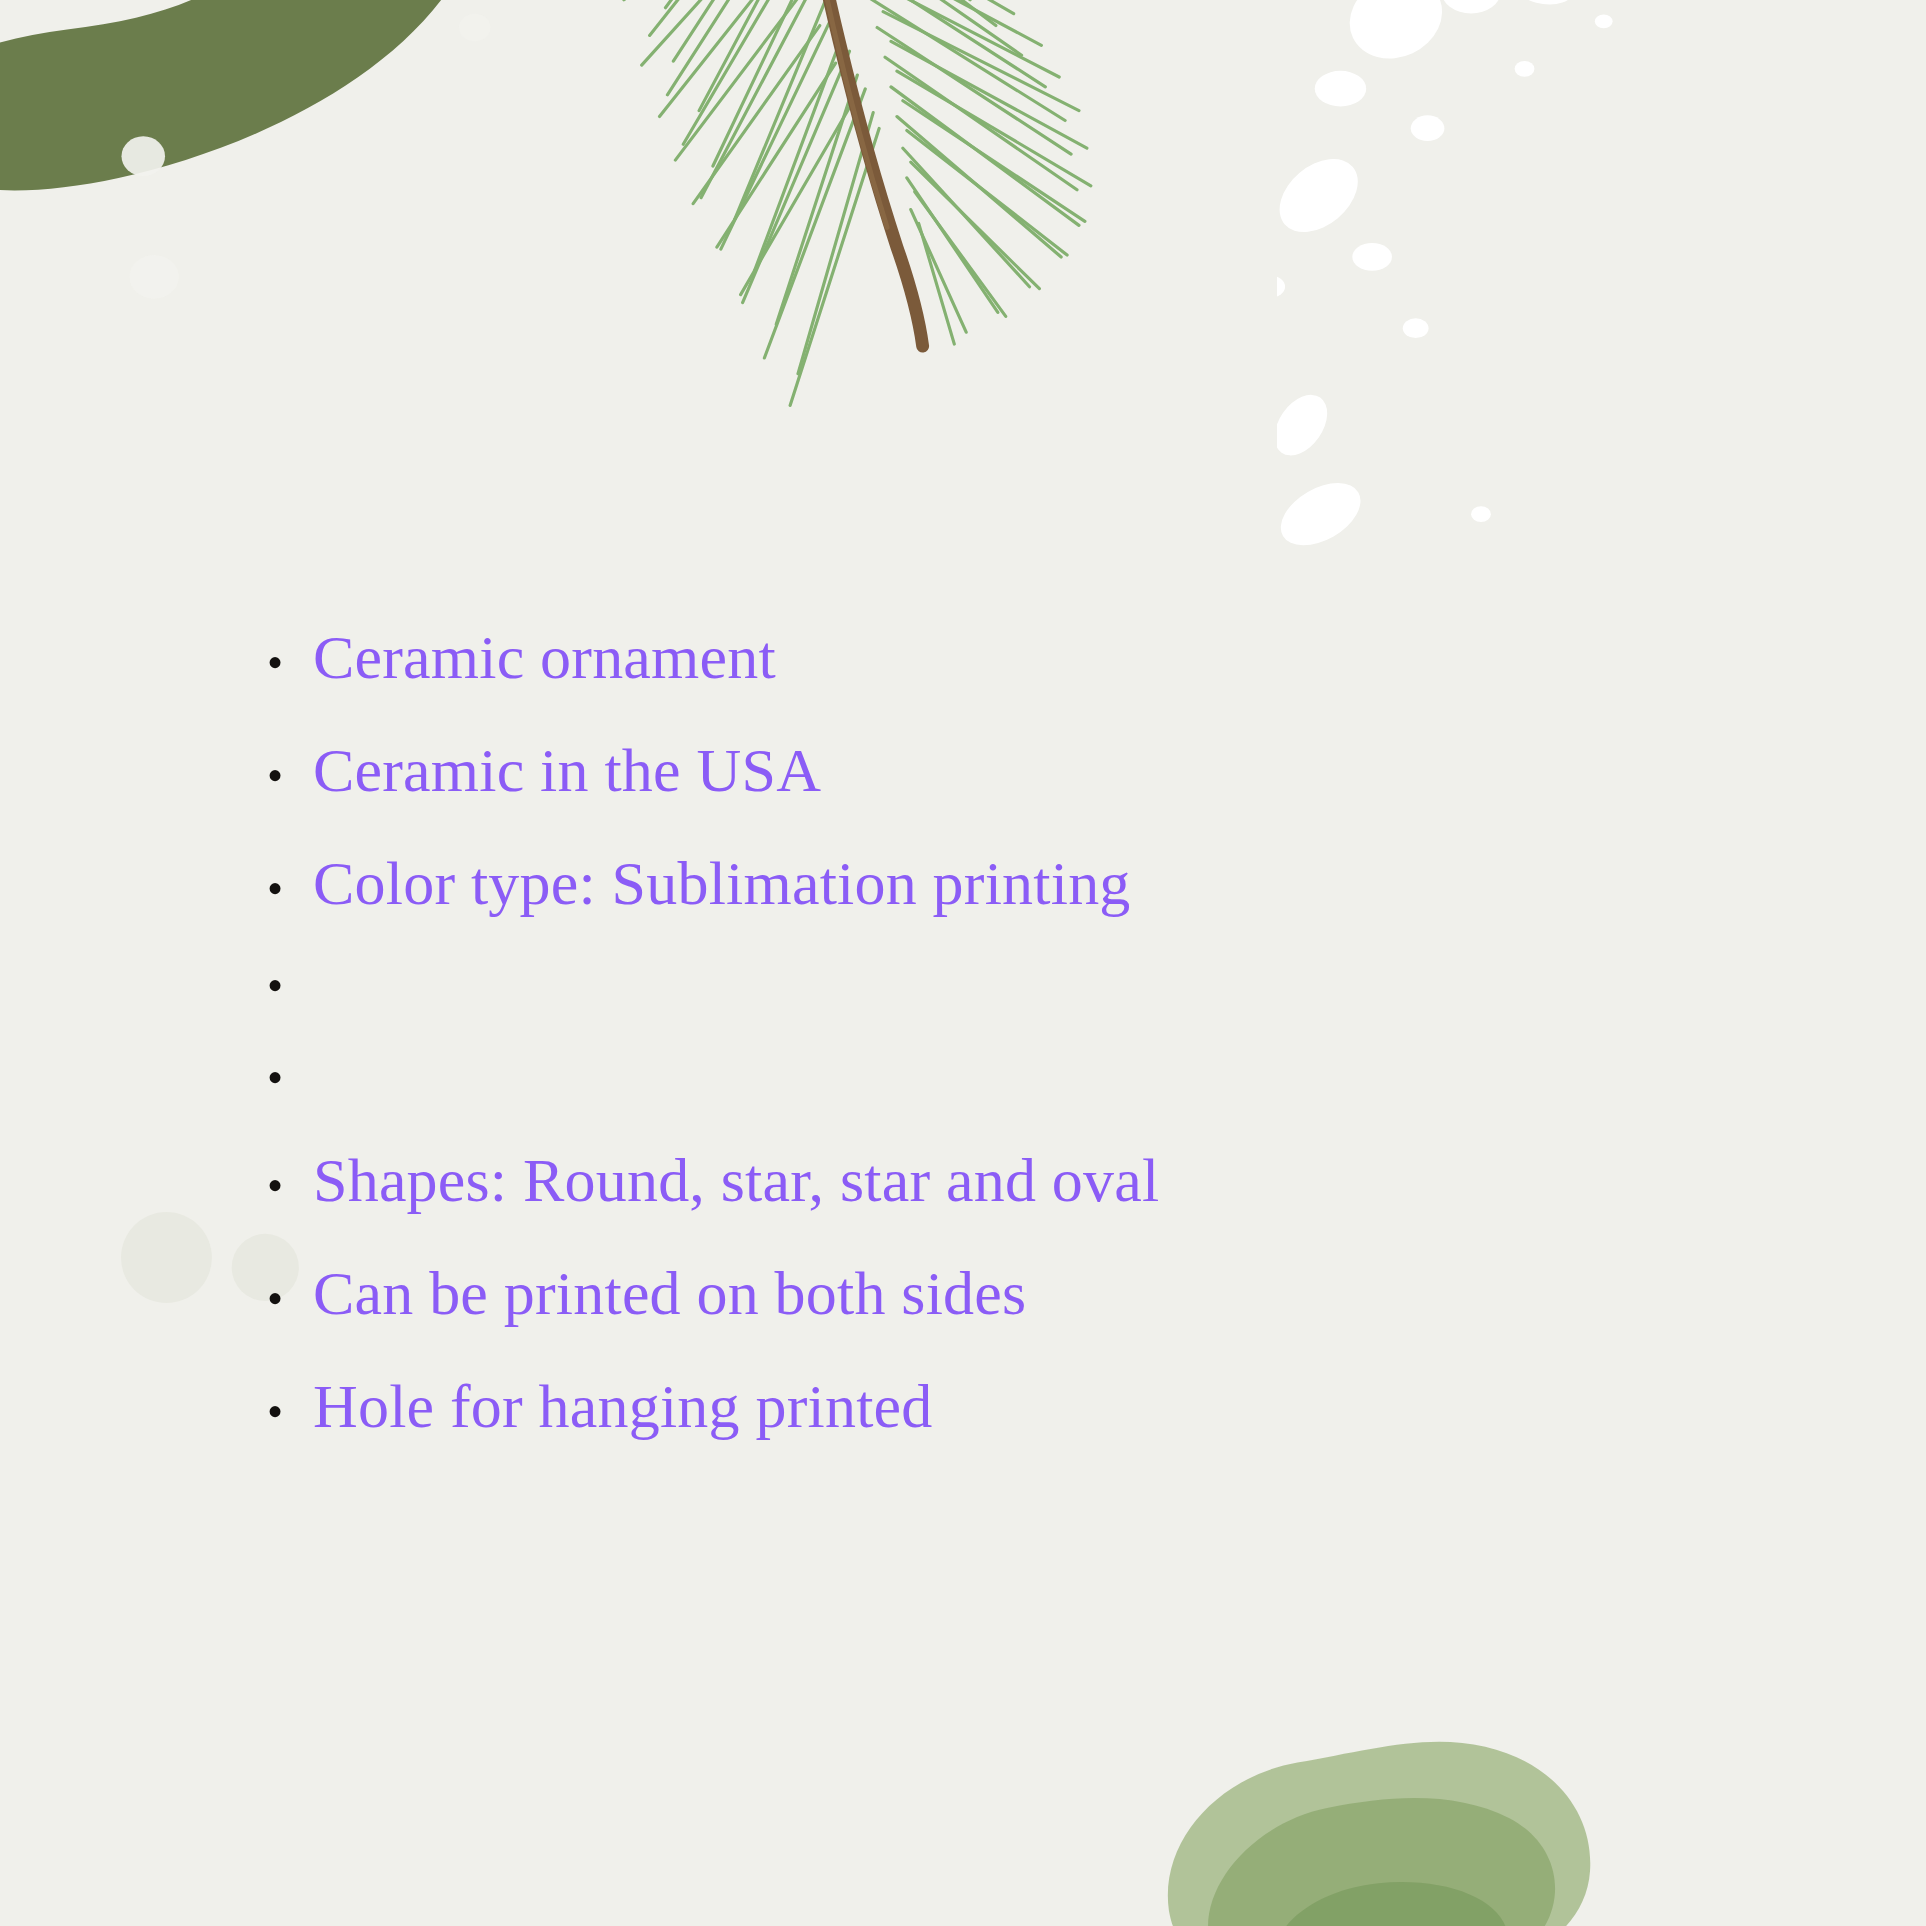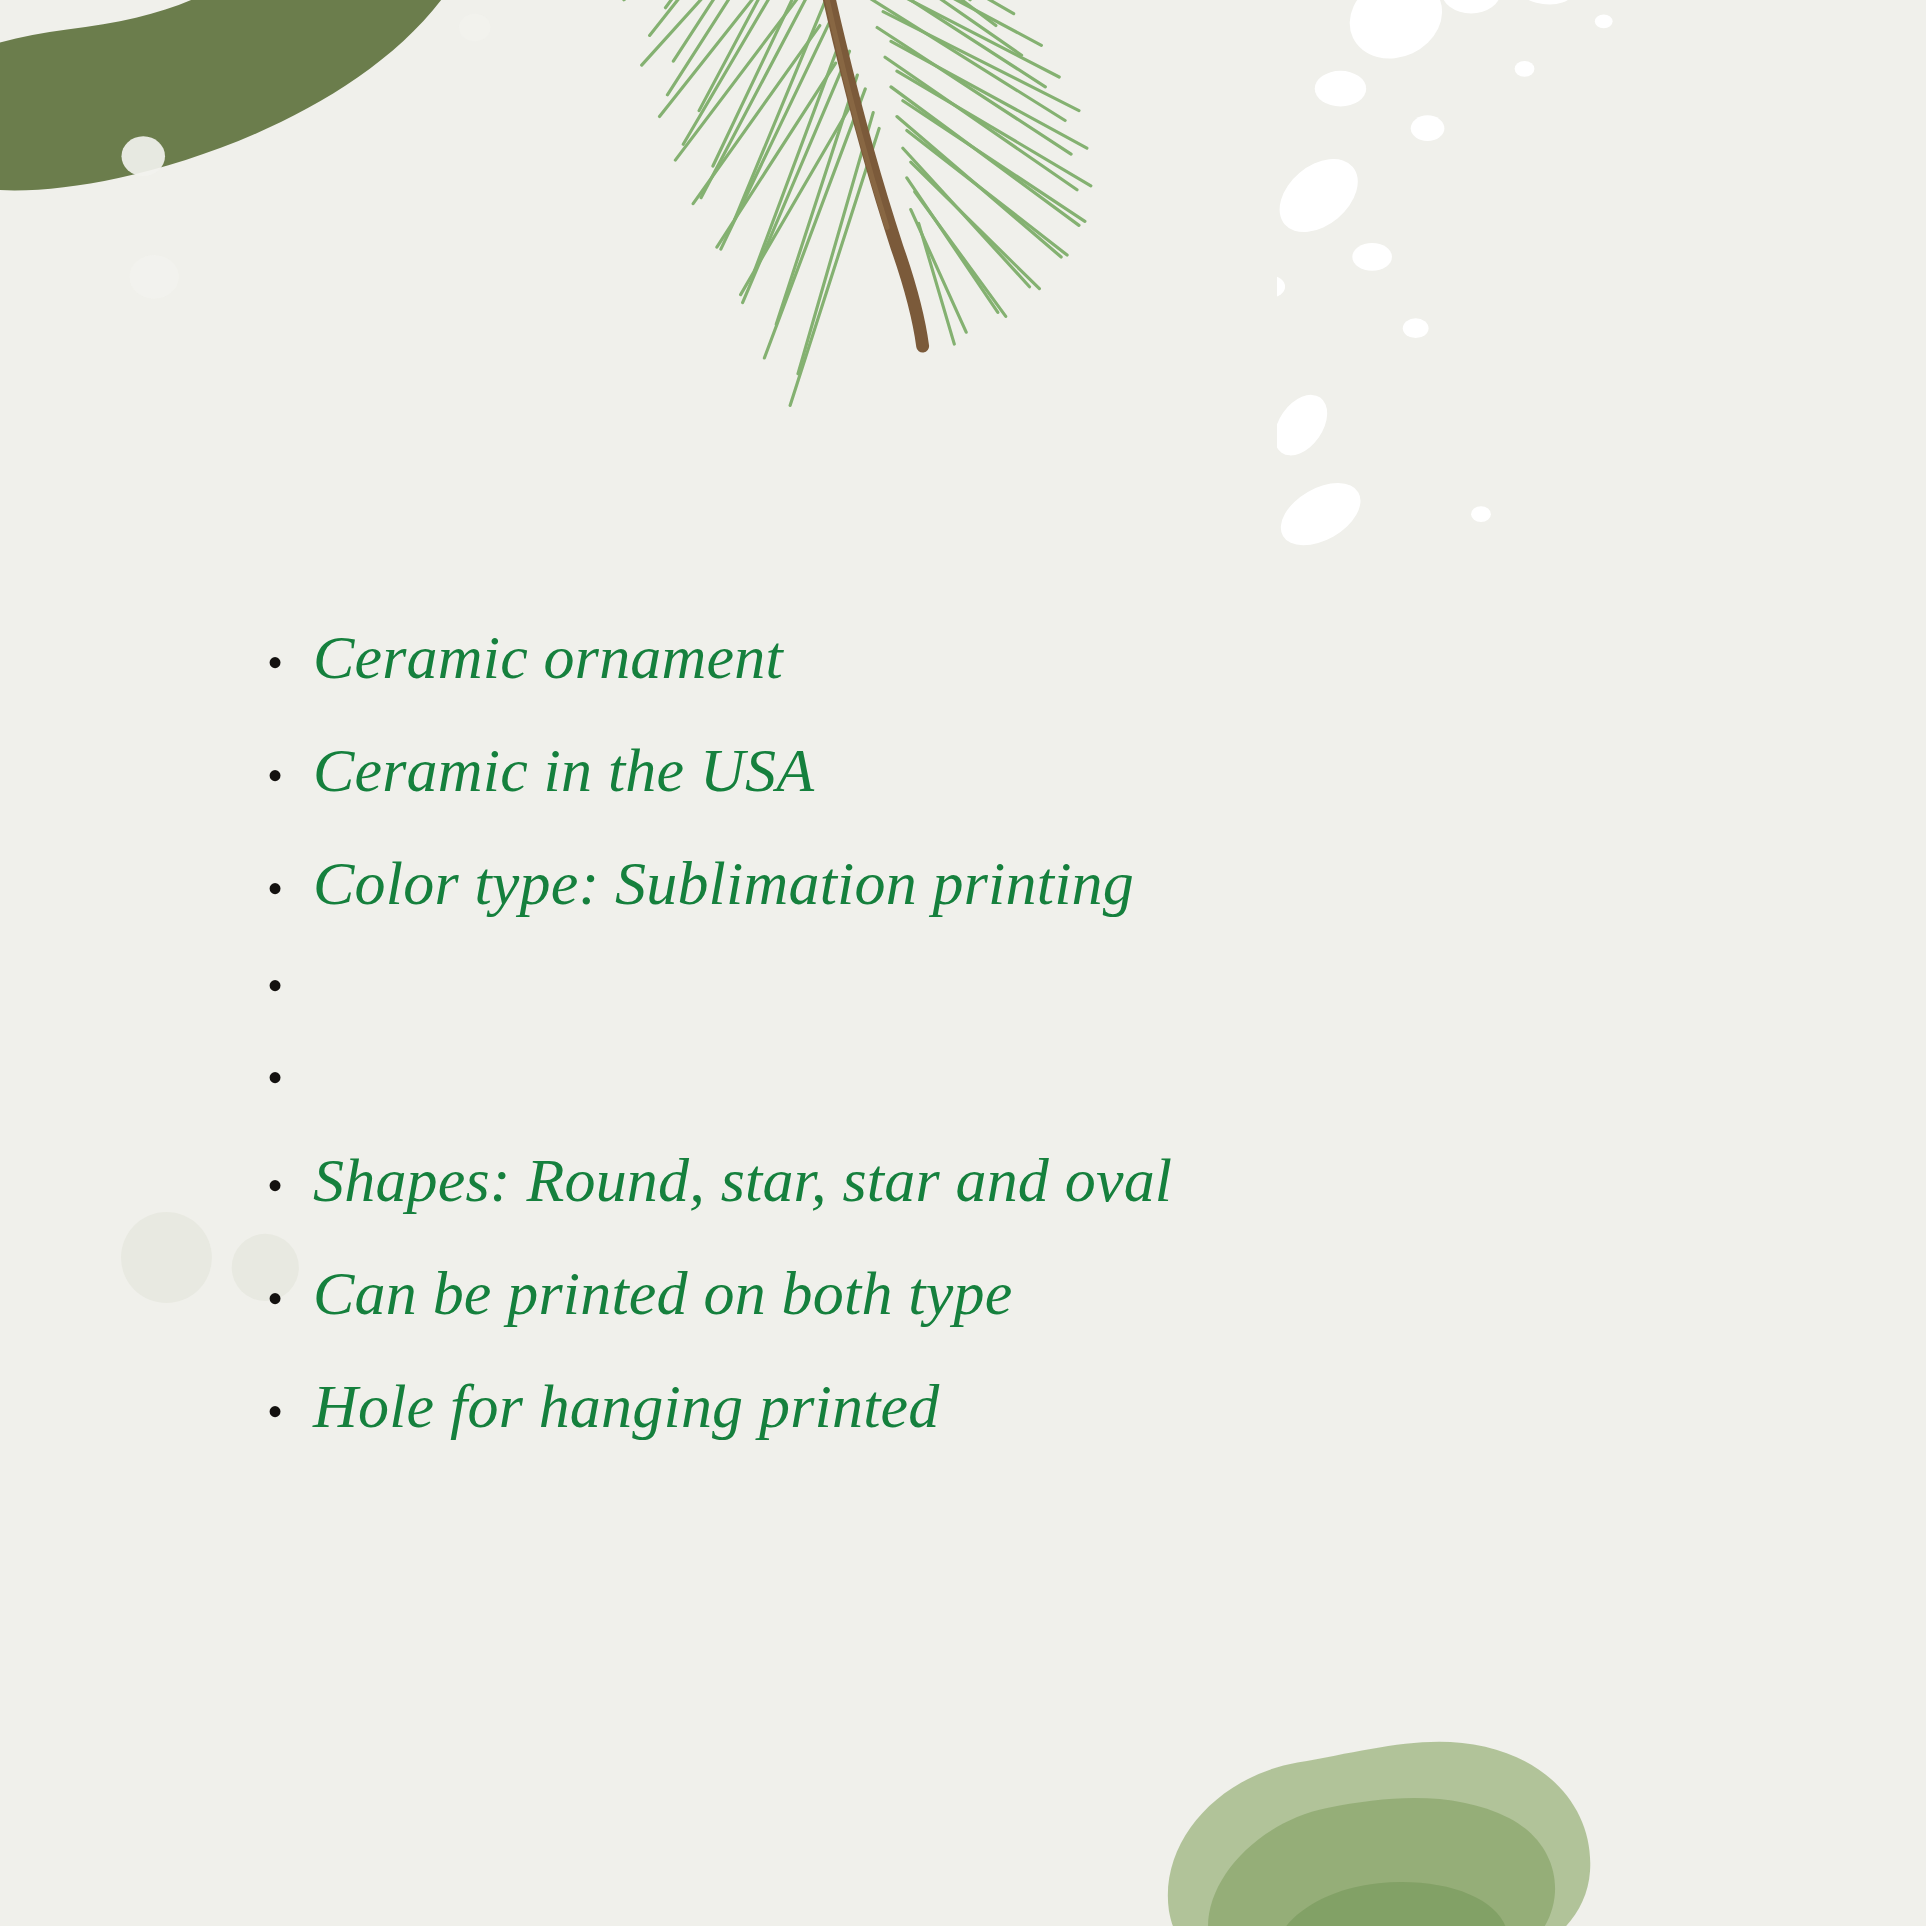--- a/index.html
+++ b/index.html
@@ -88,23 +88,22 @@
     flex: 0 0 auto;
     width: 46px;
     font-size: 46px;
     line-height: 1;
     color: #13110f;
   }
   .feature-text {
     font-size: 62px;
     line-height: 1.08;
     letter-spacing: 0.2px;
-    color: #15803d;
+    color: #8b5cf6;
     white-space: nowrap;
-    font-style: italic;
   }
 </style>
 </head>
 <body>
 
 <div id="page">
 
   <svg class="deco swoosh" viewBox="0 0 760 900" xmlns="http://www.w3.org/2000/svg">
     <path d="M300 0 C 560 40, 740 160, 700 330 C 665 480, 470 570, 330 600 C 210 626, 120 612, 108 556 C 96 500, 180 462, 278 450 C 398 436, 470 400, 476 340 C 482 272, 400 210, 250 178 C 150 156, 60 150, 0 160 L 0 0 Z" fill="#6b7d4c"></path>
     <ellipse cx="355" cy="578" rx="22" ry="20" fill="#f2f2ee" opacity="0.92"></ellipse>
@@ -233,21 +232,21 @@
     </li>
     <li class="feature-item">
       <span class="bullet">•</span>
     </li>
     <li class="feature-item">
       <span class="bullet">•</span>
       <span class="feature-text">Shapes: Round, star, star and oval</span>
     </li>
     <li class="feature-item">
       <span class="bullet">•</span>
-      <span class="feature-text">Can be printed on both type</span>
+      <span class="feature-text">Can be printed on both sides</span>
     </li>
     <li class="feature-item">
       <span class="bullet">•</span>
       <span class="feature-text">Hole for hanging printed</span>
     </li>
   </ul>
 
 </div>
 
 

